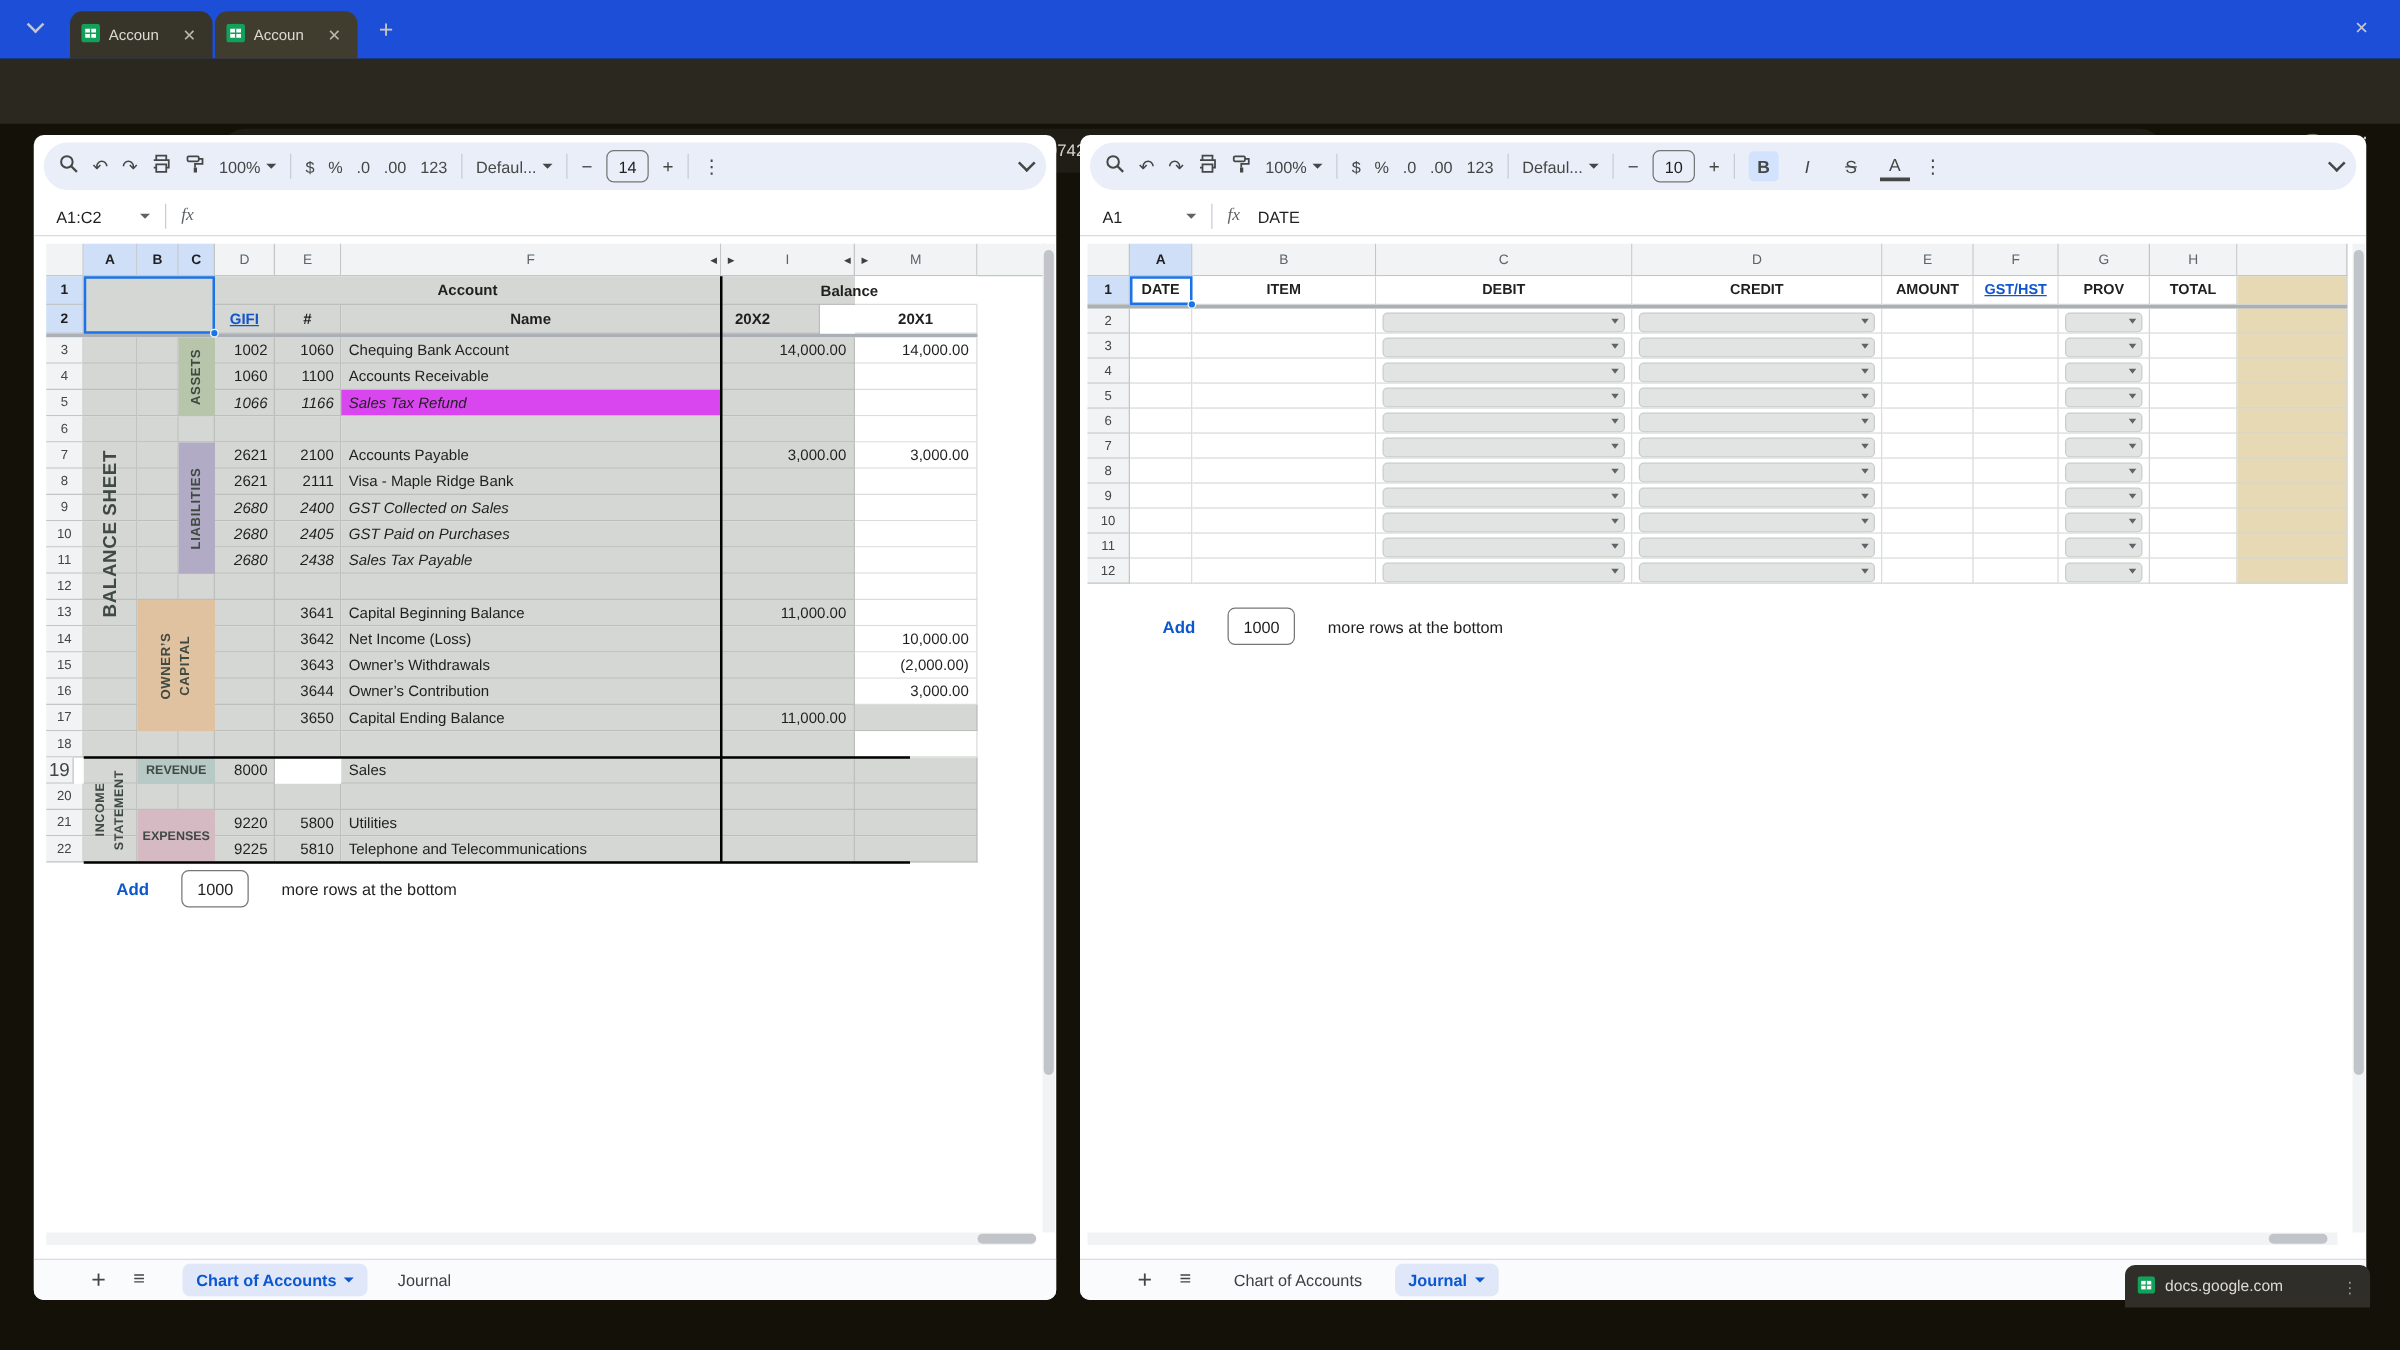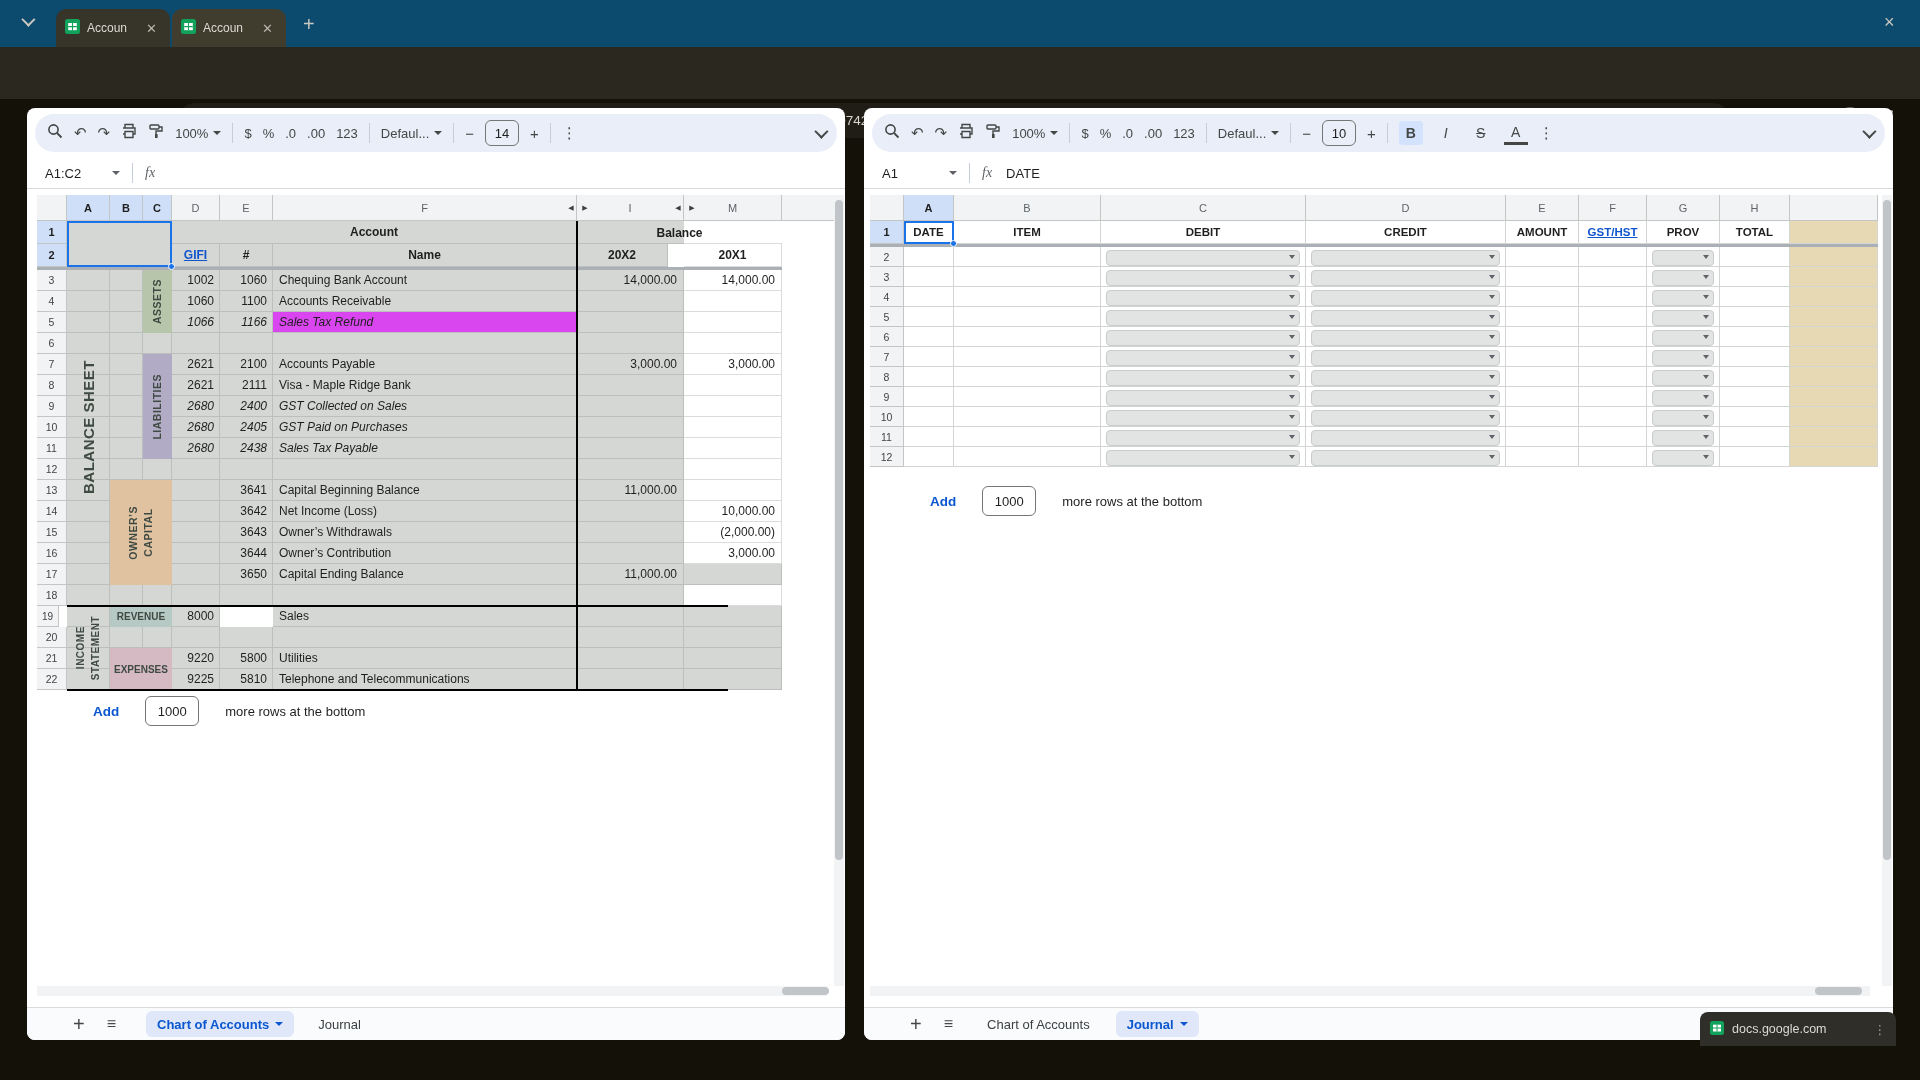--- a/index.html
+++ b/index.html
@@ -1,20 +1,20 @@
 <!DOCTYPE html>
 <html><head>
 <meta charset="utf-8">
 <style>
   html,body{margin:0;padding:0}
   body{width:1920px;height:1080px;background:#141208;font-family:"Liberation Sans",sans-serif;overflow:hidden;position:relative}
   .abs{position:absolute;box-sizing:border-box}
   .flex{display:flex;align-items:center}
   
-  #tabstrip{left:0;top:0;width:1920px;height:47px;background:#0c4a6e}
+  #tabstrip{left:0;top:0;width:1920px;height:47px;background:#1d4ed8}
   .tab{top:9px;height:38px;border-radius:10px 10px 0 0;display:flex;align-items:center;padding:0 9px;gap:7px;color:#dddbd3;font-size:12px}
   .tab .tlabel{width:52px;overflow:hidden;white-space:nowrap}
   .tab .x{color:#b8b6ad;font-size:13px;cursor:default}
   .chrome-ic{color:#c9c7c0;font-size:17px;line-height:1}
   #navbar{left:0;top:47px;width:1920px;height:52px;background:#2b291f}
   #urlpill{left:178px;top:56px;width:1552px;height:35px;background:#1f1d15;border-radius:18px;display:flex;align-items:center;color:#d8d6cf;font-size:13.5px;gap:10px;padding:0 14px}
   .chev{display:inline-block;width:8px;height:8px;border-right:2px solid #c9c7c0;border-bottom:2px solid #c9c7c0;transform:rotate(45deg) translateY(-2px)}
   
   .pane{background:#fff;border-radius:8px;overflow:hidden}
   #lpane{left:27px;top:108px;width:818px;height:932px}
@@ -159,21 +159,21 @@
       <div class="cell" style="left: 0px; top: 26px; width: 30px; height: 23px; background: rgb(207, 223, 247); justify-content: center; font-size: 11px; font-weight: bold; border-right: 1px solid rgb(195, 198, 197); border-bottom: 1px solid rgb(195, 198, 197);">1</div>
       <div class="cell" style="left: 0px; top: 49px; width: 30px; height: 23px; background: rgb(207, 223, 247); justify-content: center; font-size: 11px; font-weight: bold; border-right: 1px solid rgb(195, 198, 197); border-bottom: 1px solid rgb(195, 198, 197);">2</div>
       <div class="cell" style="left: 30px; top: 26px; width: 105px; height: 46px; background: rgb(213, 215, 212); border-right: 1px solid rgb(188, 191, 188); border-bottom: 1px solid rgb(188, 191, 188);"></div>
       <div class="cell" style="left: 135px; top: 26px; width: 405px; height: 23px; background: rgb(213, 215, 212); justify-content: center; font-weight: bold; border-right: 1px solid rgb(188, 191, 188); border-bottom: 1px solid rgb(188, 191, 188);">Account</div>
       <div class="cell" style="left: 540px; top: 26px; width: 107px; height: 23px; background: rgb(213, 215, 212); border-bottom: 1px solid rgb(188, 191, 188);"></div>
       <div class="cell" style="left: 647px; top: 26px; width: 98px; height: 23px; background: rgb(255, 255, 255); border-bottom: 1px solid rgb(218, 221, 218);"></div>
       <div class="cell" style="left: 540px; top: 26px; width: 205px; height: 23px; justify-content: center; font-weight: bold; border: none;">Balance</div>
       <div class="cell" style="left: 135px; top: 49px; width: 48px; height: 23px; background: rgb(213, 215, 212); justify-content: center; font-weight: bold; color: rgb(17, 85, 204); text-decoration: underline; border-right: 1px solid rgb(188, 191, 188); border-bottom: 1px solid rgb(188, 191, 188);">GIFI</div>
       <div class="cell" style="left: 183px; top: 49px; width: 53px; height: 23px; background: rgb(213, 215, 212); justify-content: center; font-weight: bold; border-right: 1px solid rgb(188, 191, 188); border-bottom: 1px solid rgb(188, 191, 188);">#</div>
       <div class="cell" style="left: 236px; top: 49px; width: 304px; height: 23px; background: rgb(213, 215, 212); justify-content: center; font-weight: bold; border-right: 1px solid rgb(188, 191, 188); border-bottom: 1px solid rgb(188, 191, 188);">Name</div>
-      <div class="cell" style="left: 540px; top: 49px; width: 91px; height: 23px; background: rgb(213, 215, 212); justify-content: center; font-weight: bold; border-right: 1px solid rgb(188, 191, 188); border-bottom: 1px solid rgb(188, 191, 188); text-align: right;">20X2</div>
+      <div class="cell" style="left: 512px; top: 49px; width: 107px; height: 23px; background: rgb(213, 215, 212); justify-content: center; font-weight: bold; border-right: 1px solid rgb(188, 191, 188); border-bottom: 1px solid rgb(188, 191, 188); text-align: right;">20X2</div>
       <div class="cell" style="left: 647px; top: 49px; width: 98px; height: 23px; background: rgb(255, 255, 255); justify-content: center; font-weight: bold; border-right: 1px solid rgb(218, 221, 218); border-bottom: 1px solid rgb(218, 221, 218);">20X1</div>
       <div class="cell" style="left: 0px; top: 72px; width: 745px; height: 3px; background: rgb(170, 176, 181); border: none;"></div>
       <div class="cell" style="left: 0px; top: 75px; width: 30px; height: 21px; background: rgb(241, 243, 244); justify-content: center; font-size: 10.5px; color: rgb(68, 68, 68); border-right: 1px solid rgb(195, 198, 197); border-bottom: 1px solid rgb(195, 198, 197);">3</div>
       <div class="cell" style="left: 30px; top: 75px; width: 43px; height: 21px; background: rgb(213, 215, 212); border-right: 1px solid rgb(188, 191, 188); border-bottom: 1px solid rgb(188, 191, 188);"></div>
       <div class="cell" style="left: 73px; top: 75px; width: 33px; height: 21px; background: rgb(213, 215, 212); border-right: 1px solid rgb(188, 191, 188); border-bottom: 1px solid rgb(188, 191, 188);"></div>
       <div class="cell" style="left: 106px; top: 75px; width: 29px; height: 21px; background: rgb(213, 215, 212); border-right: 1px solid rgb(188, 191, 188); border-bottom: 1px solid rgb(188, 191, 188);"></div>
       <div class="cell" style="left: 135px; top: 75px; width: 48px; height: 21px; background: rgb(213, 215, 212); justify-content: flex-end; padding-right: 5px; font-style: normal; border-right: 1px solid rgb(188, 191, 188); border-bottom: 1px solid rgb(188, 191, 188);">1002</div>
       <div class="cell" style="left: 183px; top: 75px; width: 53px; height: 21px; background: rgb(213, 215, 212); justify-content: flex-end; padding-right: 5px; font-style: normal; border-right: 1px solid rgb(188, 191, 188); border-bottom: 1px solid rgb(188, 191, 188);">1060</div>
       <div class="cell" style="left: 236px; top: 75px; width: 304px; height: 21px; background: rgb(213, 215, 212); padding-left: 6px; font-style: normal; border-right: 1px solid rgb(188, 191, 188); border-bottom: 1px solid rgb(188, 191, 188);">Chequing Bank Account</div>
       <div class="cell" style="left: 540px; top: 75px; width: 107px; height: 21px; background: rgb(213, 215, 212); justify-content: flex-end; padding-right: 6px; border-right: 1px solid rgb(188, 191, 188); border-bottom: 1px solid rgb(188, 191, 188);">14,000.00</div>
@@ -306,21 +306,21 @@
       <div class="cell" style="left: 647px; top: 369px; width: 98px; height: 21px; background: rgb(213, 215, 212); justify-content: flex-end; padding-right: 6px; border-right: 1px solid rgb(188, 191, 188); border-bottom: 1px solid rgb(188, 191, 188);"></div>
       <div class="cell" style="left: 0px; top: 390px; width: 30px; height: 21px; background: rgb(241, 243, 244); justify-content: center; font-size: 10.5px; color: rgb(68, 68, 68); border-right: 1px solid rgb(195, 198, 197); border-bottom: 1px solid rgb(195, 198, 197);">18</div>
       <div class="cell" style="left: 30px; top: 390px; width: 43px; height: 21px; background: rgb(213, 215, 212); border-right: 1px solid rgb(188, 191, 188); border-bottom: 1px solid rgb(188, 191, 188);"></div>
       <div class="cell" style="left: 73px; top: 390px; width: 33px; height: 21px; background: rgb(213, 215, 212); border-right: 1px solid rgb(188, 191, 188); border-bottom: 1px solid rgb(188, 191, 188);"></div>
       <div class="cell" style="left: 106px; top: 390px; width: 29px; height: 21px; background: rgb(213, 215, 212); border-right: 1px solid rgb(188, 191, 188); border-bottom: 1px solid rgb(188, 191, 188);"></div>
       <div class="cell" style="left: 135px; top: 390px; width: 48px; height: 21px; background: rgb(213, 215, 212); justify-content: flex-end; padding-right: 5px; font-style: normal; border-right: 1px solid rgb(188, 191, 188); border-bottom: 1px solid rgb(188, 191, 188);"></div>
       <div class="cell" style="left: 183px; top: 390px; width: 53px; height: 21px; background: rgb(213, 215, 212); justify-content: flex-end; padding-right: 5px; font-style: normal; border-right: 1px solid rgb(188, 191, 188); border-bottom: 1px solid rgb(188, 191, 188);"></div>
       <div class="cell" style="left: 236px; top: 390px; width: 304px; height: 21px; background: rgb(213, 215, 212); padding-left: 6px; font-style: normal; border-right: 1px solid rgb(188, 191, 188); border-bottom: 1px solid rgb(188, 191, 188);"></div>
       <div class="cell" style="left: 540px; top: 390px; width: 107px; height: 21px; background: rgb(213, 215, 212); justify-content: flex-end; padding-right: 6px; border-right: 1px solid rgb(188, 191, 188); border-bottom: 1px solid rgb(188, 191, 188);"></div>
       <div class="cell" style="left: 647px; top: 390px; width: 98px; height: 21px; background: rgb(255, 255, 255); justify-content: flex-end; padding-right: 6px; border-right: 1px solid rgb(218, 221, 218); border-bottom: 1px solid rgb(218, 221, 218);"></div>
-      <div class="cell" style="left: 0px; top: 411px; width: 22px; height: 21px; background: rgb(241, 243, 244); justify-content: center; font-size: 10px; color: rgb(68, 68, 68); border-right: 1px solid rgb(195, 198, 197); border-bottom: 1px solid rgb(195, 198, 197);">19</div>
+      <div class="cell" style="left: 0px; top: 411px; width: 22px; height: 21px; background: rgb(241, 243, 244); justify-content: center; font-size: 15px; color: rgb(68, 68, 68); border-right: 1px solid rgb(195, 198, 197); border-bottom: 1px solid rgb(195, 198, 197);">19</div>
       <div class="cell" style="left: 30px; top: 411px; width: 43px; height: 21px; background: rgb(213, 215, 212); border-right: 1px solid rgb(188, 191, 188); border-bottom: 1px solid rgb(188, 191, 188);"></div>
       <div class="cell" style="left: 73px; top: 411px; width: 33px; height: 21px; background: rgb(213, 215, 212); border-right: 1px solid rgb(188, 191, 188); border-bottom: 1px solid rgb(188, 191, 188);"></div>
       <div class="cell" style="left: 106px; top: 411px; width: 29px; height: 21px; background: rgb(213, 215, 212); border-right: 1px solid rgb(188, 191, 188); border-bottom: 1px solid rgb(188, 191, 188);"></div>
       <div class="cell" style="left: 135px; top: 411px; width: 48px; height: 21px; background: rgb(213, 215, 212); justify-content: flex-end; padding-right: 5px; font-style: normal; border-right: 1px solid rgb(188, 191, 188); border-bottom: 1px solid rgb(188, 191, 188);">8000</div>
       <div class="cell" style="left: 183px; top: 411px; width: 53px; height: 21px; background: rgb(213, 215, 212); justify-content: flex-end; padding-right: 5px; font-style: normal; border-right: 1px solid rgb(188, 191, 188); border-bottom: 1px solid rgb(188, 191, 188); margin-top: 24px;">4200</div>
       <div class="cell" style="left: 236px; top: 411px; width: 304px; height: 21px; background: rgb(213, 215, 212); padding-left: 6px; font-style: normal; border-right: 1px solid rgb(188, 191, 188); border-bottom: 1px solid rgb(188, 191, 188);">Sales</div>
       <div class="cell" style="left: 540px; top: 411px; width: 107px; height: 21px; background: rgb(213, 215, 212); justify-content: flex-end; padding-right: 6px; border-right: 1px solid rgb(188, 191, 188); border-bottom: 1px solid rgb(188, 191, 188);"></div>
       <div class="cell" style="left: 647px; top: 411px; width: 98px; height: 21px; background: rgb(213, 215, 212); justify-content: flex-end; padding-right: 6px; border-right: 1px solid rgb(188, 191, 188); border-bottom: 1px solid rgb(188, 191, 188);"></div>
       <div class="cell" style="left: 0px; top: 432px; width: 30px; height: 21px; background: rgb(241, 243, 244); justify-content: center; font-size: 10.5px; color: rgb(68, 68, 68); border-right: 1px solid rgb(195, 198, 197); border-bottom: 1px solid rgb(195, 198, 197);">20</div>
       <div class="cell" style="left: 30px; top: 432px; width: 43px; height: 21px; background: rgb(213, 215, 212); border-right: 1px solid rgb(188, 191, 188); border-bottom: 1px solid rgb(188, 191, 188);"></div>

